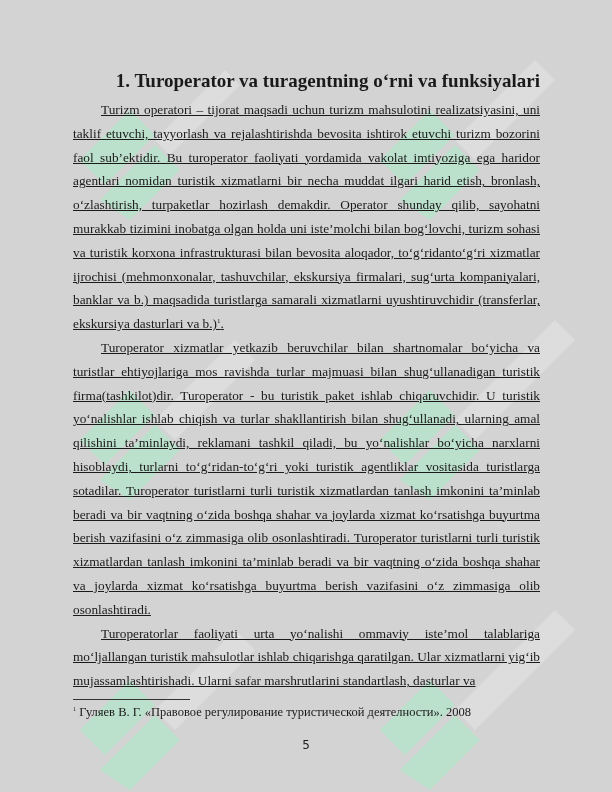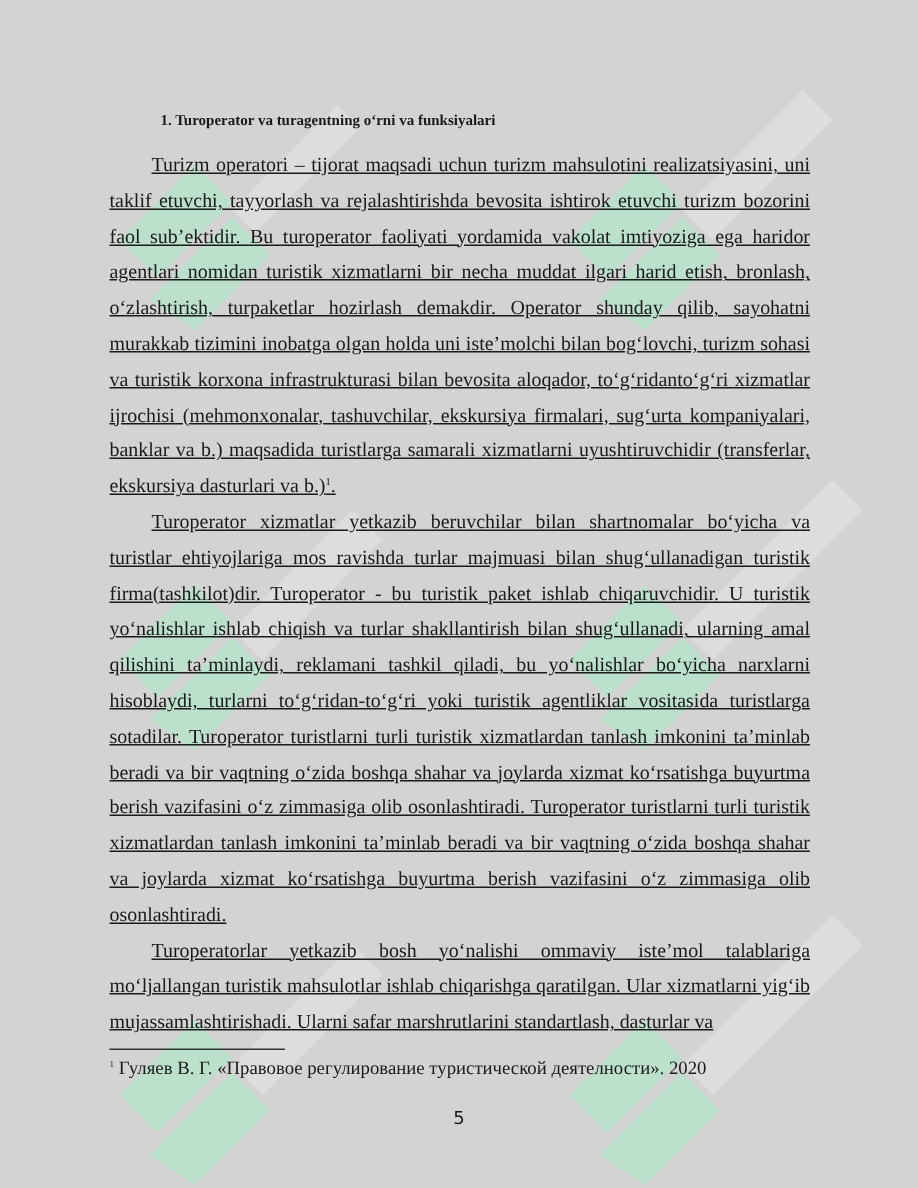--- a/index.html
+++ b/index.html
@@ -13,22 +13,22 @@
   .wm {
     position: absolute;
     opacity: 0.55;
     pointer-events: none;
   }
   .page {
     position: absolute; left: 73px; top: 70px; width: 467px;
   }
   h1 {
     margin: 0 0 6px 0;
-    font-size: 10px; font-weight: bold;
-    text-align: left;
+    font-size: 19px; font-weight: bold;
+    text-align: right;
     padding-left: 34px;
     line-height: 22px;
   }
   p {
     margin: 0;
     font-size: 13.3px;
     line-height: 23.8px;
     text-align: justify;
     text-decoration: underline;
   }
@@ -80,19 +80,19 @@
 <svg class="wm" style="left:360px;top:610px" width="240" height="200" viewBox="0 0 240 200">
   <path d="M40 160 L95 105 L120 130 L70 180 Z" fill="#a8ecc6"></path>
   <path d="M20 120 L70 70 L95 95 L45 145 Z" fill="#a8ecc6"></path>
   <path d="M95 100 L195 0 L215 20 L115 120 Z" fill="#e6e6e6"></path>
 </svg>
 
 <div class="page">
   <h1>1. Turoperator va turagentning o‘rni va funksiyalari</h1>
   <p class="indent"><span>Turizm operatori – tijorat maqsadi uchun turizm mahsulotini realizatsiyasini, uni taklif etuvchi, tayyorlash va rejalashtirishda bevosita ishtirok etuvchi turizm bozorini faol sub’ektidir. Bu turoperator faoliyati yordamida vakolat imtiyoziga ega haridor agentlari nomidan turistik xizmatlarni bir necha muddat ilgari harid etish, bronlash, o‘zlashtirish, turpaketlar hozirlash demakdir. Operator shunday qilib, sayohatni murakkab tizimini inobatga olgan holda uni iste’molchi bilan bog‘lovchi, turizm sohasi va turistik korxona infrastrukturasi bilan bevosita aloqador, to‘g‘ridanto‘g‘ri xizmatlar ijrochisi (mehmonxonalar, tashuvchilar, ekskursiya firmalari, sug‘urta kompaniyalari, banklar va b.) maqsadida turistlarga samarali xizmatlarni uyushtiruvchidir (transferlar, ekskursiya dasturlari va b.)</span><sup>1</sup><span>.</span></p>
   <p class="indent">Turoperator xizmatlar yetkazib beruvchilar bilan shartnomalar bo‘yicha va turistlar ehtiyojlariga mos ravishda turlar majmuasi bilan shug‘ullanadigan turistik firma(tashkilot)dir. Turoperator - bu turistik paket ishlab chiqaruvchidir. U turistik yo‘nalishlar ishlab chiqish va turlar  shakllantirish bilan shug‘ullanadi, ularning amal qilishini ta’minlaydi, reklamani tashkil qiladi, bu yo‘nalishlar bo‘yicha narxlarni hisoblaydi, turlarni to‘g‘ridan-to‘g‘ri yoki turistik agentliklar vositasida turistlarga sotadilar. Turoperator turistlarni turli turistik xizmatlardan tanlash imkonini ta’minlab beradi va bir vaqtning o‘zida boshqa shahar va joylarda xizmat ko‘rsatishga buyurtma berish vazifasini o‘z zimmasiga olib osonlashtiradi. Turoperator turistlarni turli turistik xizmatlardan tanlash imkonini ta’minlab beradi va bir vaqtning o‘zida boshqa shahar va joylarda xizmat ko‘rsatishga buyurtma berish vazifasini o‘z zimmasiga olib osonlashtiradi.</p>
-  <p class="indent">Turoperatorlar yetkazib bosh yo‘nalishi ommaviy iste’mol talablariga mo‘ljallangan turistik mahsulotlar ishlab chiqarishga qaratilgan. Ular xizmatlarni yig‘ib mujassamlashtirishadi. Ularni safar marshrutlarini standartlash, dasturlar va</p>
+  <p class="indent">Turoperatorlar faoliyati urta yo‘nalishi ommaviy iste’mol talablariga mo‘ljallangan turistik mahsulotlar ishlab chiqarishga qaratilgan. Ular xizmatlarni yig‘ib mujassamlashtirishadi. Ularni safar marshrutlarini standartlash, dasturlar va</p>
 </div>
 
 <div class="fn-rule"></div>
-<div class="footnote"><sup>1</sup> <span>Гуляев В. Г. «Правовое регулирование туристической деятелности». 2020</span></div>
+<div class="footnote"><sup>1</sup> <span>Гуляев В. Г. «Правовое регулирование туристической деятелности». 2008</span></div>
 
 <div class="pagenum">5</div>
 
 </body></html>

